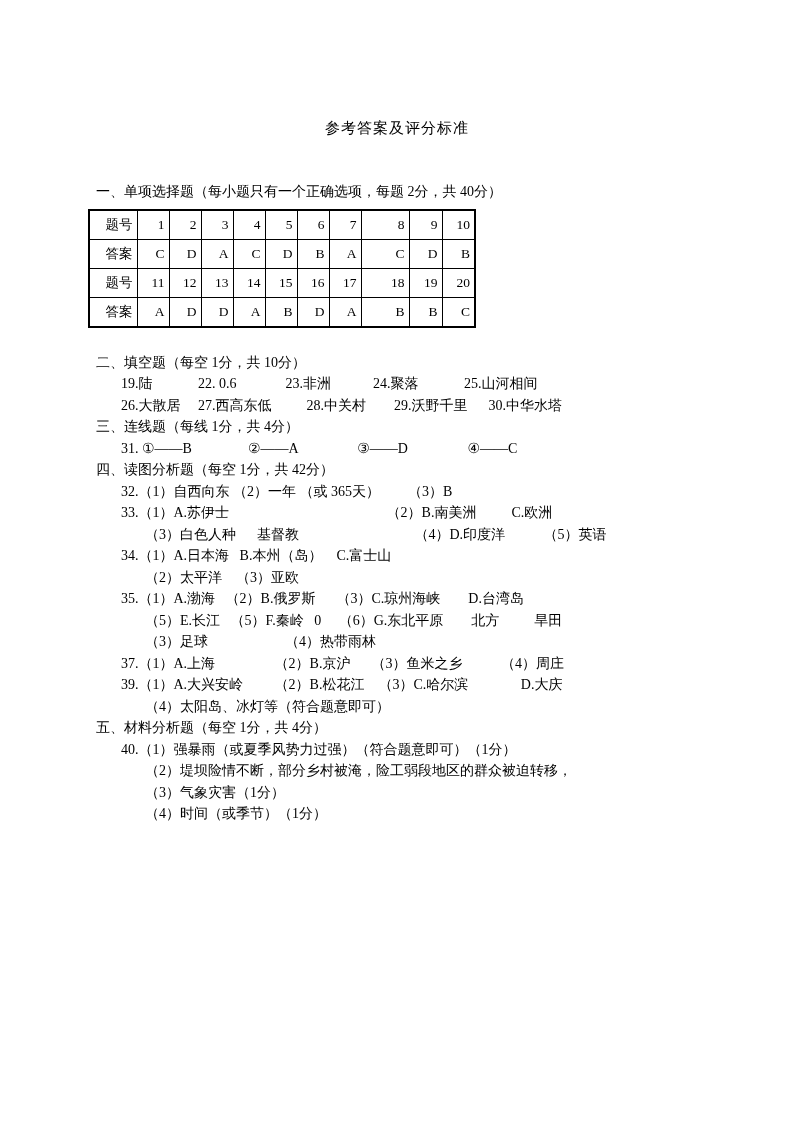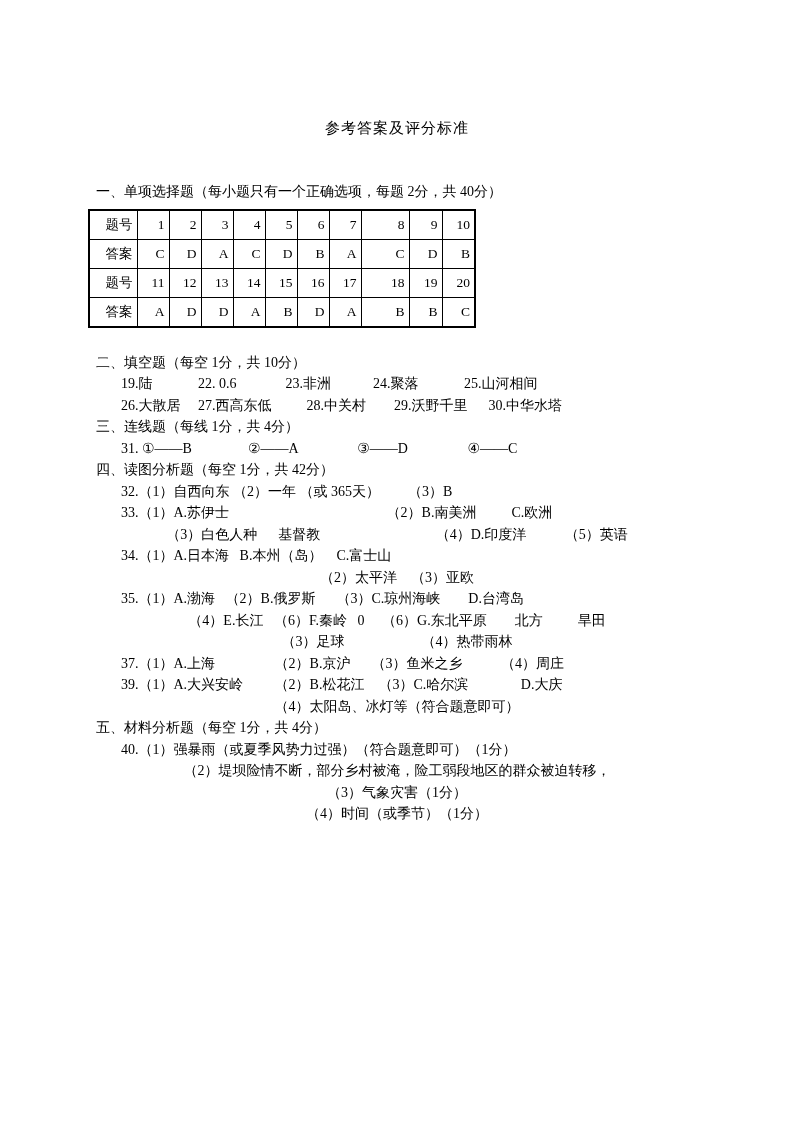--- a/index.html
+++ b/index.html
@@ -37,21 +37,21 @@
   }
   .answers-table td {
     border: 1px solid #000;
     height: 20px;
     padding: 4px;
     text-align: right;
     vertical-align: middle;
     font-family: "Liberation Serif", "DejaVu Serif", serif;
   }
   .ln   { margin-left: 121px; line-height: 21.5px; white-space: pre; }
-  .sub  { line-height: 21.5px; white-space: pre; text-align: center; }
+  .sub  { margin-left: 145px; line-height: 21.5px; white-space: pre; }
   .cont { margin-left: 167px; line-height: 21.5px; white-space: pre; }
 </style>
 </head>
 <body>
 
 <div class="page">
 
   <div class="title">参考答案及评分标准</div>
 
   <div class="sec-heading heading-1">一、单项选择题（每小题只有一个正确选项，每题 2分，共 40分）</div>
@@ -133,21 +133,21 @@
   <div class="sec-heading">三、连线题（每线 1分，共 4分）</div>
   <div class="ln">31. ①——B                ②——A                 ③——D                 ④——C</div>
 
   <div class="sec-heading">四、读图分析题（每空 1分，共 42分）</div>
   <div class="ln">32.（1）自西向东 （2）一年 （或 365天）        （3）B</div>
   <div class="ln">33.（1）A.苏伊士                                             （2）B.南美洲          C.欧洲</div>
   <div class="sub">（3）白色人种      基督教                                 （4）D.印度洋           （5）英语</div>
   <div class="ln">34.（1）A.日本海   B.本州（岛）    C.富士山</div>
   <div class="sub">（2）太平洋    （3）亚欧</div>
   <div class="ln">35.（1）A.渤海   （2）B.俄罗斯      （3）C.琼州海峡        D.台湾岛</div>
-  <div class="sub">（4）E.长江   （6）F.秦岭   0     （6）G.东北平原        北方          旱田</div>
+  <div class="sub">（5）E.长江   （5）F.秦岭   0     （6）G.东北平原        北方          旱田</div>
   <div class="sub">（3）足球                      （4）热带雨林</div>
   <div class="ln">37.（1）A.上海                 （2）B.京沪      （3）鱼米之乡           （4）周庄</div>
   <div class="ln">39.（1）A.大兴安岭         （2）B.松花江    （3）C.哈尔滨               D.大庆</div>
   <div class="sub">（4）太阳岛、冰灯等（符合题意即可）</div>
 
   <div class="sec-heading">五、材料分析题（每空 1分，共 4分）</div>
   <div class="ln">40.（1）强暴雨（或夏季风势力过强）（符合题意即可）（1分）</div>
   <div class="sub">（2）堤坝险情不断，部分乡村被淹，险工弱段地区的群众被迫转移，</div>
   <div class="sub">（3）气象灾害（1分）</div>
   <div class="sub">（4）时间（或季节）（1分）</div>

